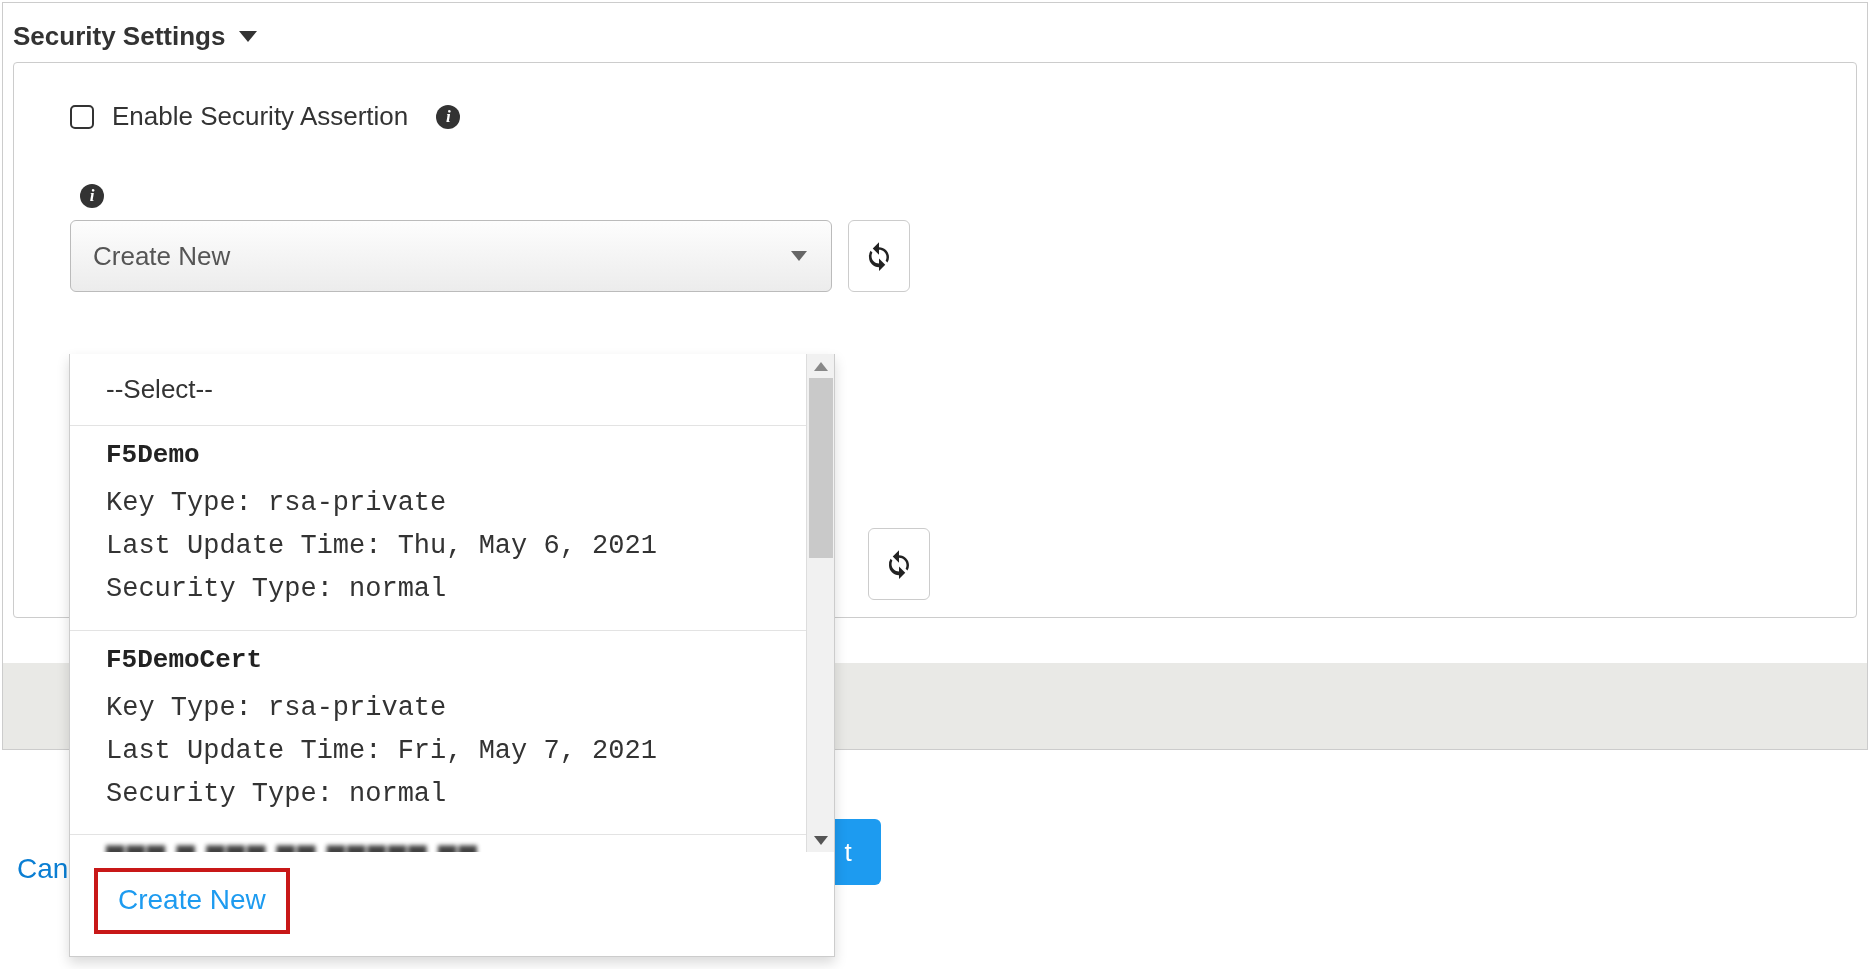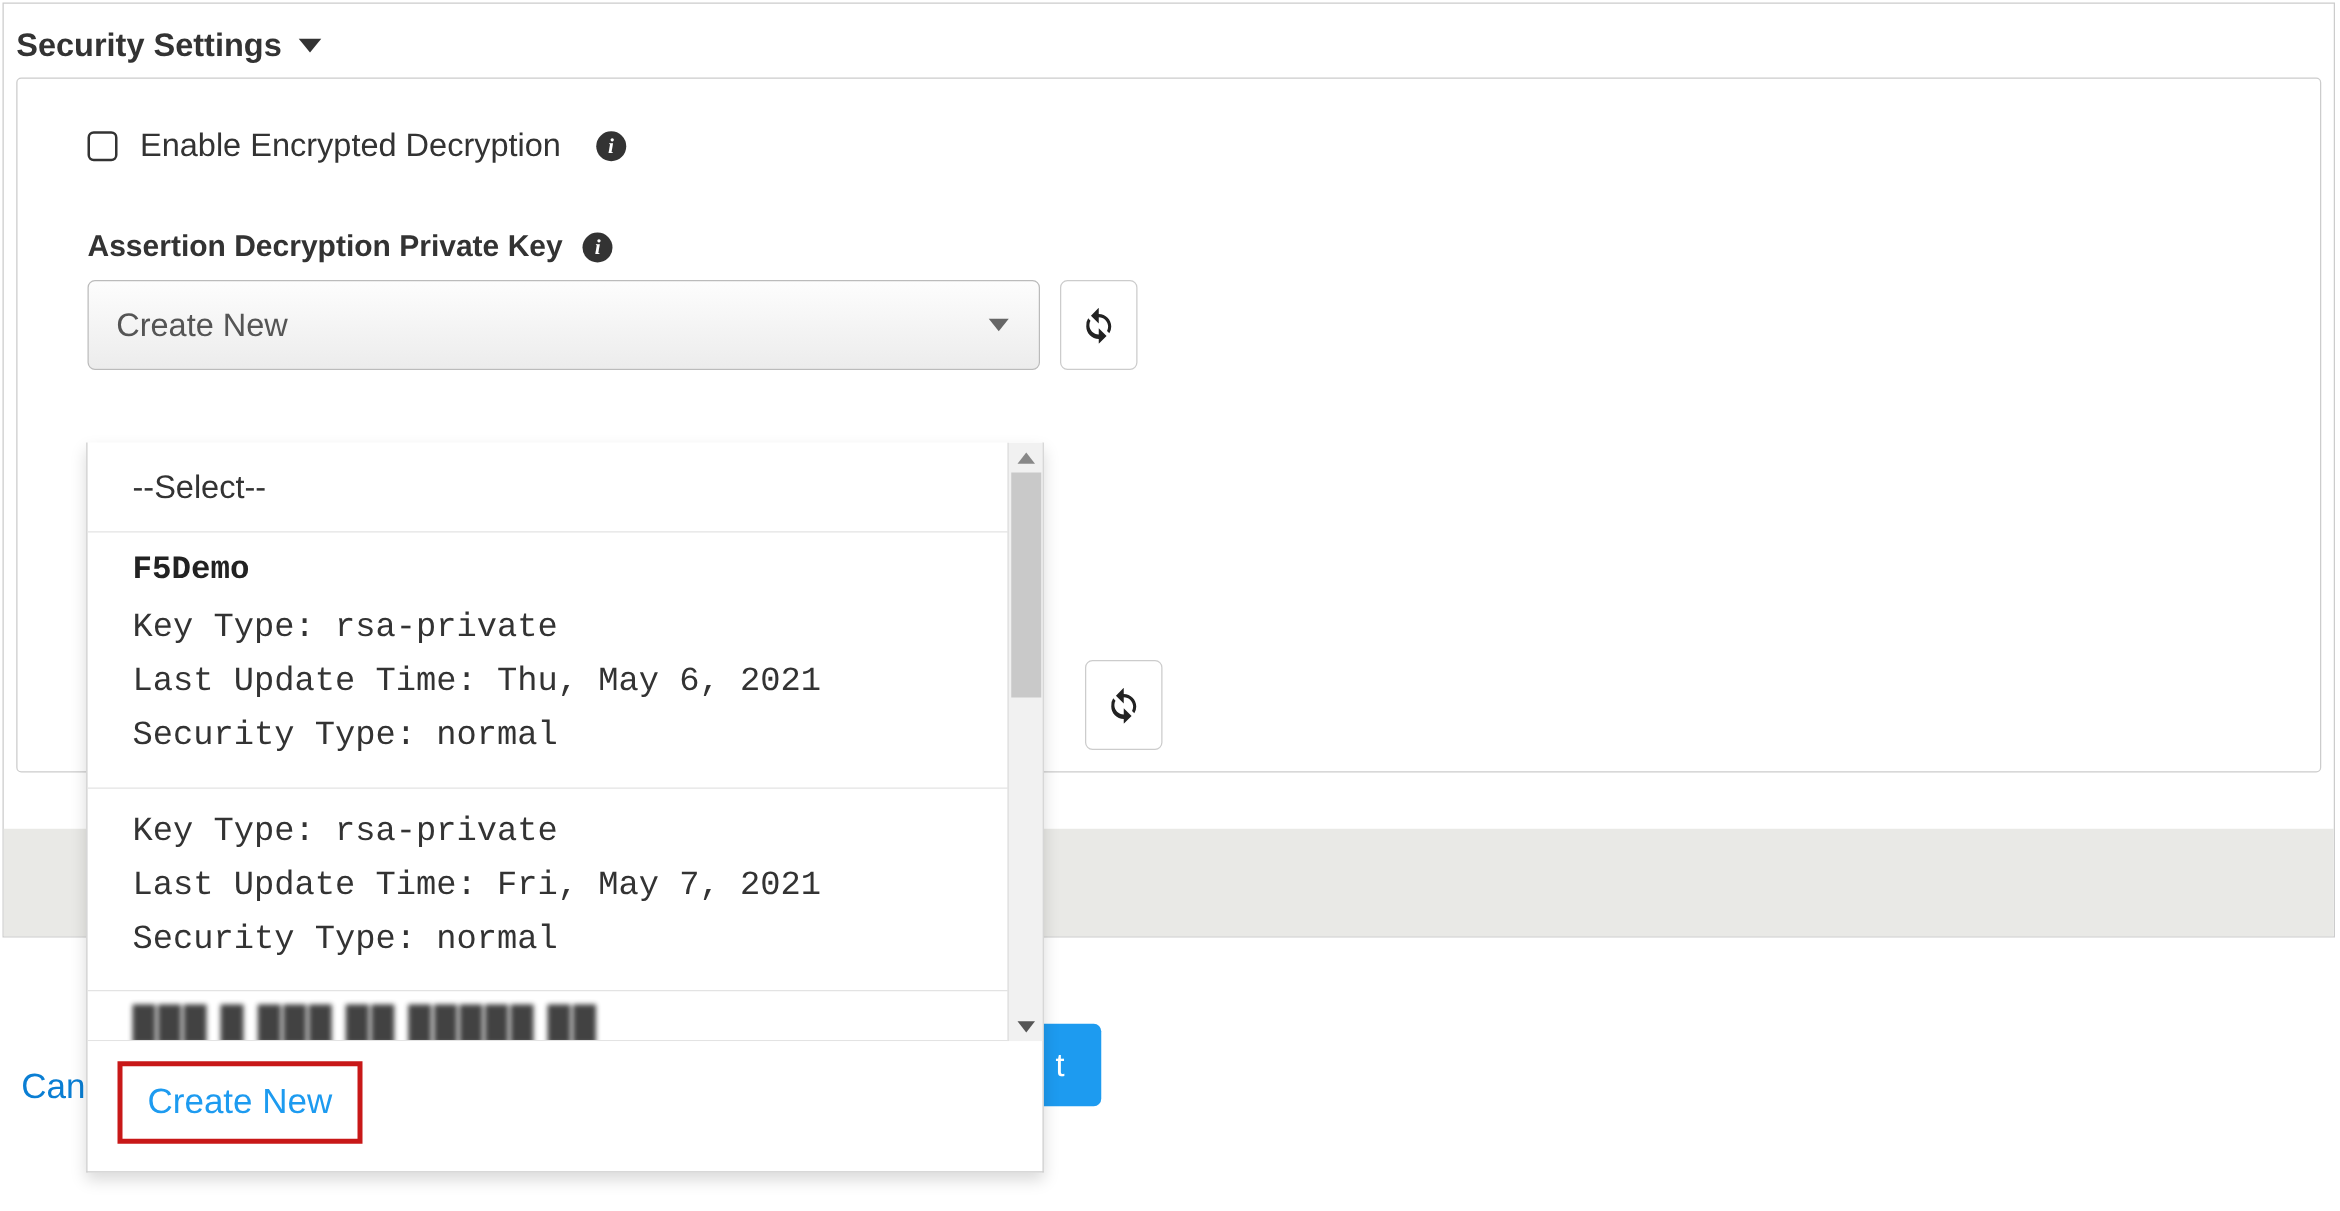--- a/index.html
+++ b/index.html
@@ -251,26 +251,25 @@
 
   <div class="section-header">
     <span class="section-title">Security Settings</span>
     <span class="caret-down"></span>
   </div>
 
   <div class="panel">
 
     <div class="row-checkbox">
       <span class="checkbox"></span>
-      <span class="checkbox-label">Enable Encrypted Decryption</span>
+      <span class="checkbox-label">Enable Security Assertion</span>
       <span class="info-icon">i</span>
     </div>
 
     <div class="field-label-row">
-      <span class="field-label">Assertion Decryption Private Key</span>
       <span class="info-icon">i</span>
     </div>
 
     <div class="select-row">
       <div class="select-box">
         <span>Create New</span>
         <span class="select-caret"></span>
       </div>
       <div class="refresh-btn">
         <svg viewBox="0 0 24 24">
@@ -307,20 +306,21 @@
           <span>Key Type:</span>
           <span>rsa-private</span><br>
           <span>Last Update Time:</span>
           <span>Thu, May 6, 2021</span><br>
           <span>Security Type:</span>
           <span>normal</span>
         </div>
       </div>
 
       <div class="dd-item">
+        <div class="dd-title">F5DemoCert</div>
         <div class="dd-meta">
           <span>Key Type:</span>
           <span>rsa-private</span><br>
           <span>Last Update Time:</span>
           <span>Fri, May 7, 2021</span><br>
           <span>Security Type:</span>
           <span>normal</span>
         </div>
       </div>
 

